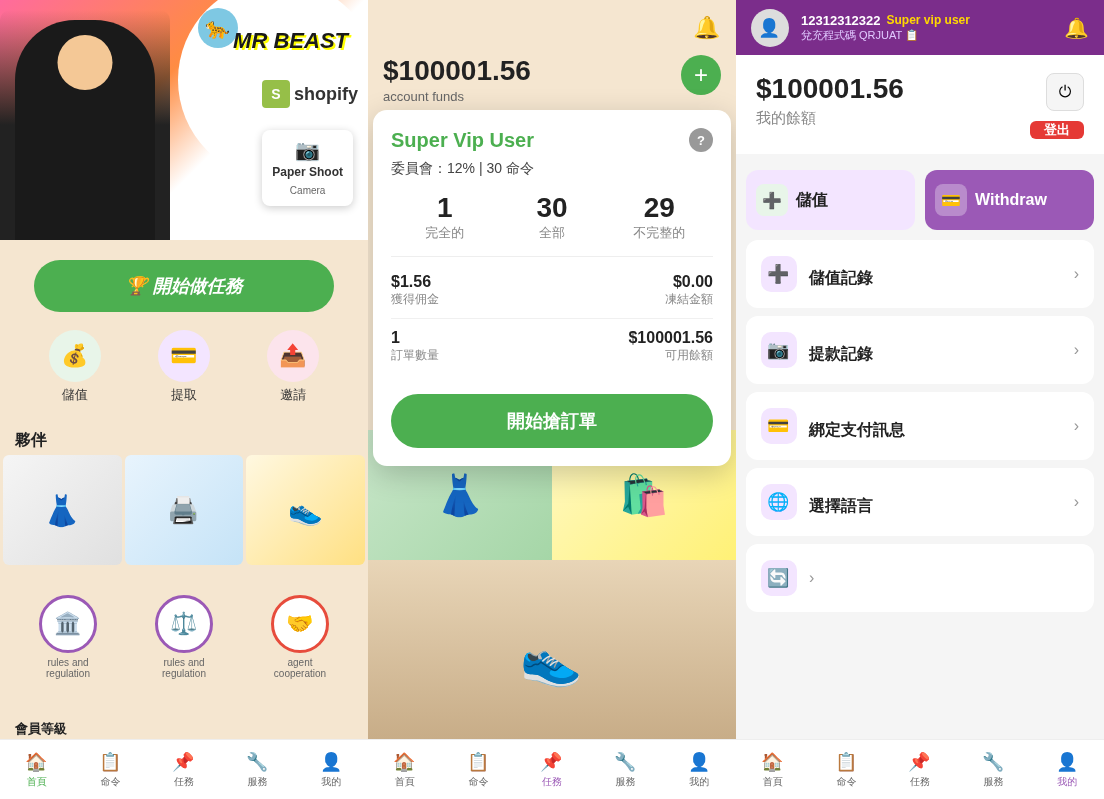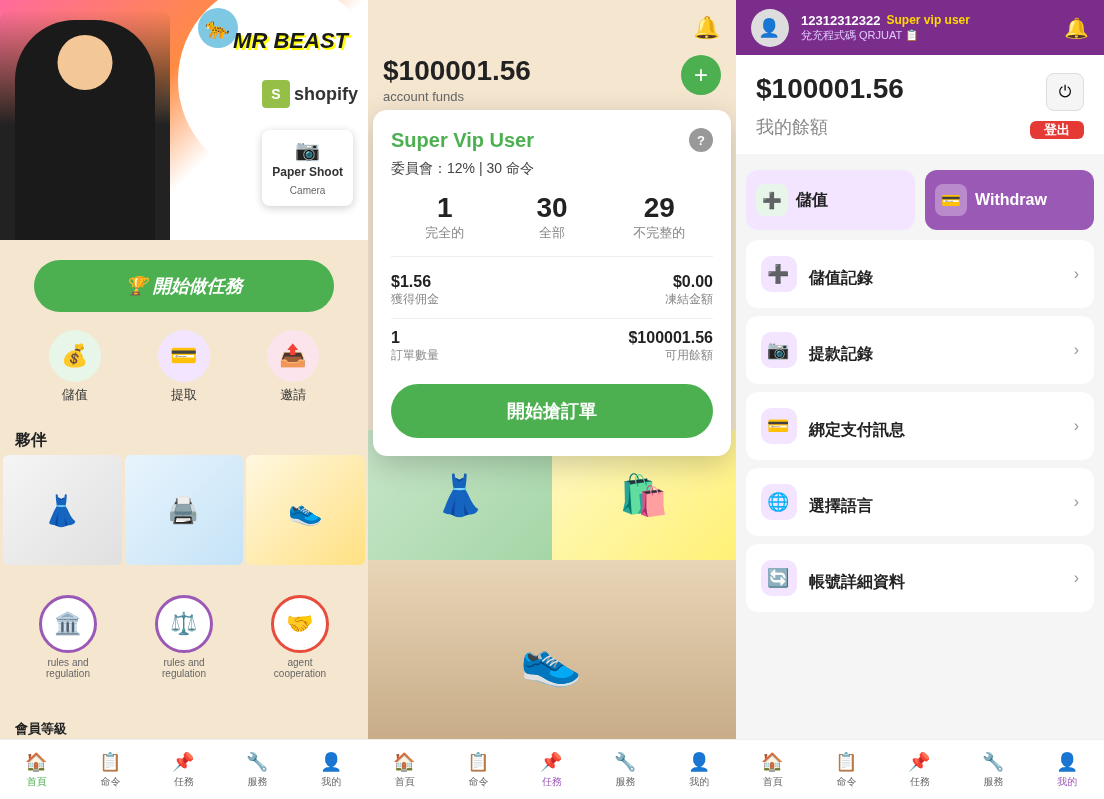--- a/index.html
+++ b/index.html
@@ -429,20 +429,21 @@
     .modal-action-btn {
       width: 100%;
       background: #4caf50;
       color: white;
       border: none;
       border-radius: 30px;
       padding: 15px;
       font-size: 18px;
       font-weight: 700;
       cursor: pointer;
+      margin-top: 10px;
     }
 
     
     .mid-bg-images {
       position: absolute;
       top: 430px;
       left: 0;
       width: 100%;
       display: flex;
     }
@@ -540,23 +541,23 @@
       align-items: flex-start;
       justify-content: space-between;
     }
     .right-balance-left {}
     .right-balance-amount {
       font-size: 28px;
       font-weight: 800;
       color: #222;
     }
     .right-balance-label {
-      font-size: 18px;
+      font-size: 15px;
       color: #888;
-      margin-top: 10px;
+      margin-top: 4px;
     }
     .right-power-btn {
       width: 38px;
       height: 38px;
       border-radius: 8px;
       background: #f5f5f5;
       border: 1px solid #ddd;
       display: flex;
       align-items: center;
       justify-content: center;
@@ -894,21 +895,20 @@
       <span class="right-menu-label">綁定支付訊息</span>
       <span class="right-menu-chevron">›</span>
     </div>
     <div class="right-menu-item">
       <div class="right-menu-icon">🌐</div>
       <span class="right-menu-label">選擇語言</span>
       <span class="right-menu-chevron">›</span>
     </div>
     <div class="right-menu-item">
       <div class="right-menu-icon">🔄</div>
-      <span class="right-menu-label">帳號詳細資料</span>
       <span class="right-menu-chevron">›</span>
     </div>
   </div>
 
   <div class="right-bottom-nav">
     <div class="nav-item">
       <span class="nav-icon">🏠</span>
       <span class="nav-label">首頁</span>
     </div>
     <div class="nav-item">

